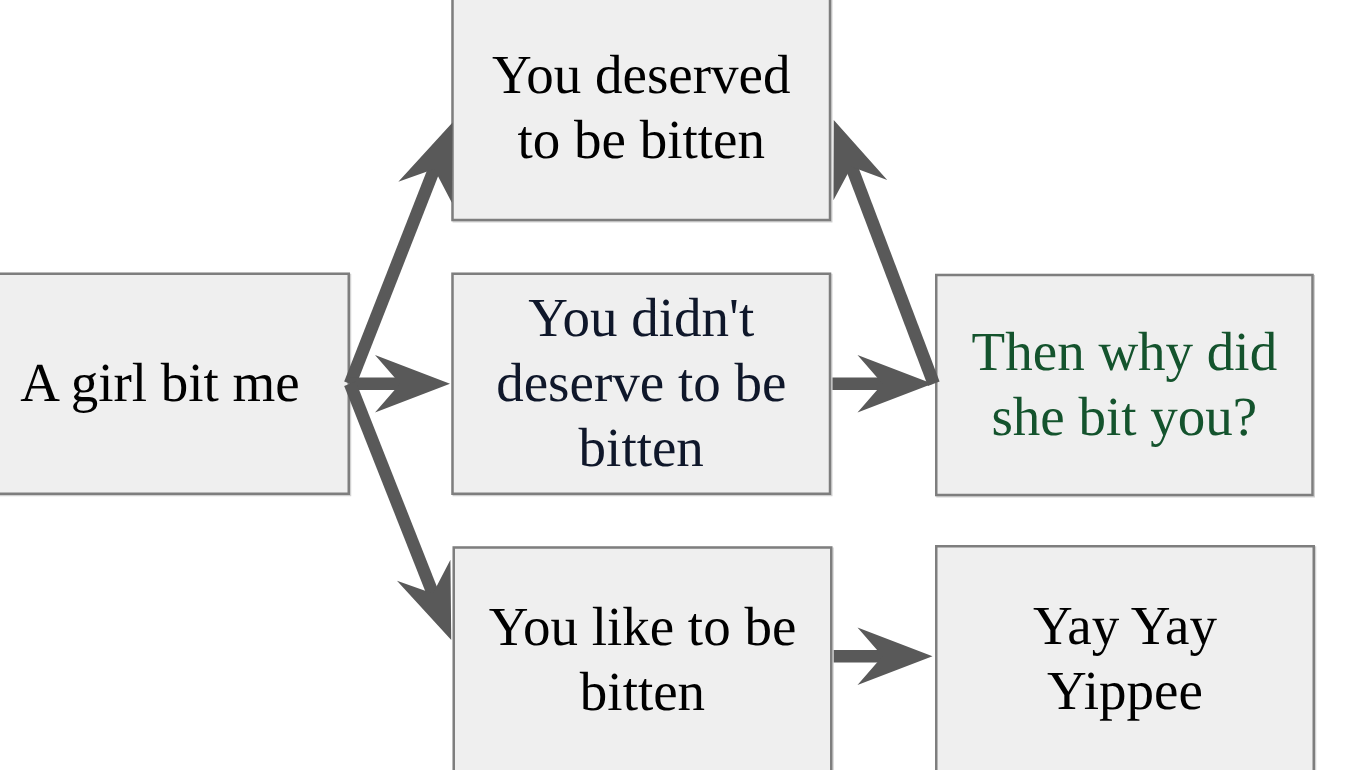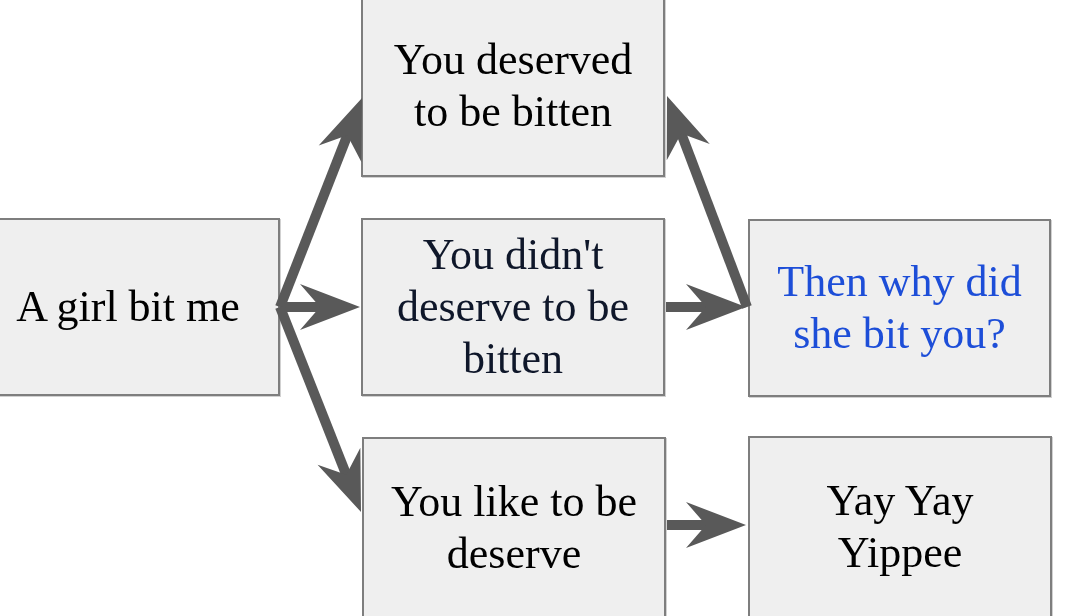--- a/index.html
+++ b/index.html
@@ -71,18 +71,18 @@
         <polygon points="746,525 686,548 706,525 686,502" fill="#595959"></polygon>
       </g>
     </svg>
 <div class="node" style="left: -24px; top: 218px; width: 304px; height: 178px; background: rgb(239, 239, 239); border: 2px solid rgb(126, 126, 126); color: rgb(0, 0, 0);"><span class="node-label">A girl bit me</span></div>
     <div class="node" style="left: 361px; top: -5px; width: 304px; height: 182px; background: rgb(239, 239, 239); border: 2px solid rgb(126, 126, 126); color: rgb(0, 0, 0);"><span class="node-label">You deserved
 to be bitten</span></div>
     <div class="node" style="left: 361px; top: 218px; width: 304px; height: 178px; background: rgb(239, 239, 239); border: 2px solid rgb(126, 126, 126); color: #0f172a;"><span class="node-label">You didn't
 deserve to be
 bitten</span></div>
     <div class="node" style="left: 362px; top: 437px; width: 304px; height: 182px; background: rgb(239, 239, 239); border: 2px solid rgb(126, 126, 126); color: rgb(0, 0, 0);"><span class="node-label">You like to be
-deserve</span></div>
-    <div class="node" style="left: 748px; top: 219px; width: 303px; height: 178px; background: rgb(239, 239, 239); border: 2px solid rgb(126, 126, 126); color: #1d4ed8;"><span class="node-label">Then why did
+bitten</span></div>
+    <div class="node" style="left: 748px; top: 219px; width: 303px; height: 178px; background: rgb(239, 239, 239); border: 2px solid rgb(126, 126, 126); color: #14532d;"><span class="node-label">Then why did
 she bit you?</span></div>
     <div class="node" style="left: 748px; top: 436px; width: 304px; height: 182px; background: rgb(239, 239, 239); border: 2px solid rgb(126, 126, 126); color: rgb(0, 0, 0);"><span class="node-label">Yay Yay
 Yippee</span></div>
   </div>
 
 </body></html>

